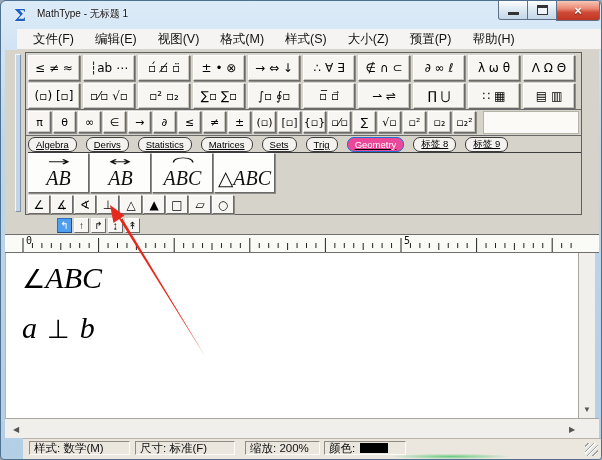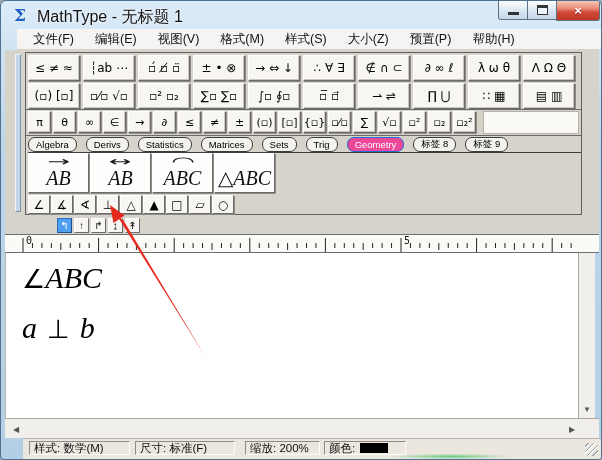--- a/index.html
+++ b/index.html
@@ -2,21 +2,21 @@
 <html><head>
 <meta charset="utf-8">
 <style>
   html,body{margin:0;padding:0;background:#9aa7b3;font-family:"Liberation Sans","DejaVu Sans",sans-serif;}
   .window{position:relative;width:602px;height:460px;background:linear-gradient(#dcebf8,#bdd6ea 30%,#b3cfe6);
     border:1px solid #50708f;border-radius:6px 6px 4px 4px;overflow:hidden;box-sizing:border-box;}
   
   .titlebar{position:absolute;left:0;top:0;width:602px;height:28px;}
   .app-icon{position:absolute;left:13px;top:4px;font-size:17px;font-weight:bold;color:#1d5fc2;
     text-shadow:0 0 2px #fff;font-family:"DejaVu Serif",serif;}
-  .win-title{position:absolute;left:36px;top:6px;font-size:16px;color:#111;text-shadow:0 0 3px #fff;}
+  .win-title{position:absolute;left:36px;top:6px;font-size:10px;color:#111;text-shadow:0 0 3px #fff;}
   .cap-group{position:absolute;right:3px;top:0;display:flex;}
   .cap-btn{height:19px;border:1px solid #5d7287;border-top:none;display:flex;align-items:center;justify-content:center;box-sizing:border-box;}
   .cap-btn.min{width:30px;background:linear-gradient(#fdfeff,#dfeaf3 45%,#c3d6e8);border-radius:0 0 0 3px;}
   .cap-btn.rest{width:28px;background:linear-gradient(#fdfeff,#dfeaf3 45%,#c3d6e8);border-left:none;border-right:none;}
   .cap-btn.close{width:44px;height:20px;background:linear-gradient(#f8c7b5,#e98875 40%,#cf4937 60%,#c13524);border-radius:0 0 3px 0;}
   .min-glyph{width:11px;height:3px;background:#333;margin-top:6px;}
   .rest-glyph{width:9px;height:8px;border:1px solid #333;box-shadow:inset 0 2px 0 #333;background:#eef4fa;}
   .close-glyph{color:#fff;font-weight:bold;font-size:13px;text-shadow:0 1px 1px #7a1d12;}
   
   .menubar{position:absolute;left:16px;top:28px;width:594px;height:21px;background:#f5f4f2;
@@ -34,21 +34,21 @@
   .pal-btn{width:52px;height:26px;background:#f7f6f2;border:1px solid;border-color:#ffffff #6a6a6a #6a6a6a #ffffff;
     box-shadow:inset -1px -1px 0 #c9c6c0, 1px 1px 0 #8f8c85;font-size:12px;font-family:"DejaVu Sans",sans-serif;
     display:flex;align-items:center;justify-content:center;padding:0;white-space:nowrap;overflow:hidden;}
   .sm-btn{width:23px;height:22px;background:#f7f6f2;border:1px solid;border-color:#ffffff #6a6a6a #6a6a6a #ffffff;
     box-shadow:inset -1px -1px 0 #c9c6c0, 1px 1px 0 #8f8c85;font-size:11px;font-family:"DejaVu Sans",sans-serif;
     display:flex;align-items:center;justify-content:center;padding:0;white-space:nowrap;overflow:hidden;}
   .row3-empty{position:absolute;left:457px;top:58px;width:96px;height:23px;background:#fbfaf7;
     border:1px solid #b5b2aa;box-sizing:border-box;}
   .sep1{position:absolute;left:0;top:56px;width:555px;height:1px;background:#6a6a6a;}
   .sep2{position:absolute;left:0;top:82px;width:555px;height:1px;background:#6a6a6a;}
-  .tab-row{position:absolute;left:2px;top:84px;width:553px;height:15px;display:flex;gap:9px;border-bottom:1px solid #3c3c3c;}
+  .tab-row{position:absolute;left:2px;top:84px;width:553px;height:15px;display:flex;gap:9px;border-bottom:1px solid #3c3c3c;text-decoration:underline;}
   .tab{height:13px;border:1px solid #3c3c3c;border-radius:7px;background:#f3f2ef;font-size:9.5px;
     padding:0 7px;display:flex;align-items:center;white-space:nowrap;color:#000;}
   .tab.selected{background:#ec4899;border-color:#1d6fd4;color:#fff;}
   .big-row{position:absolute;left:2px;top:100px;display:flex;gap:1px;}
   .big-btn{width:61px;height:40px;background:#fdfdfb;border:1px solid;border-color:#ffffff #6a6a6a #6a6a6a #ffffff;
     box-shadow:1px 1px 0 #8f8c85;display:flex;flex-direction:column;align-items:center;justify-content:center;padding:0;}
   .big-top{display:block;height:9px;line-height:7px;font-size:13px;transform:scaleX(2.1);color:#111;font-family:"DejaVu Sans",sans-serif;}
   .big-base{display:block;font-family:"Liberation Serif","DejaVu Serif",serif;font-style:italic;font-size:20px;color:#111;line-height:22px;}
   .small-row{position:absolute;left:2px;top:142px;display:flex;gap:1px;}
   .sym-btn{width:22px;height:19px;background:#f7f6f2;border:1px solid;border-color:#ffffff #6a6a6a #6a6a6a #ffffff;

